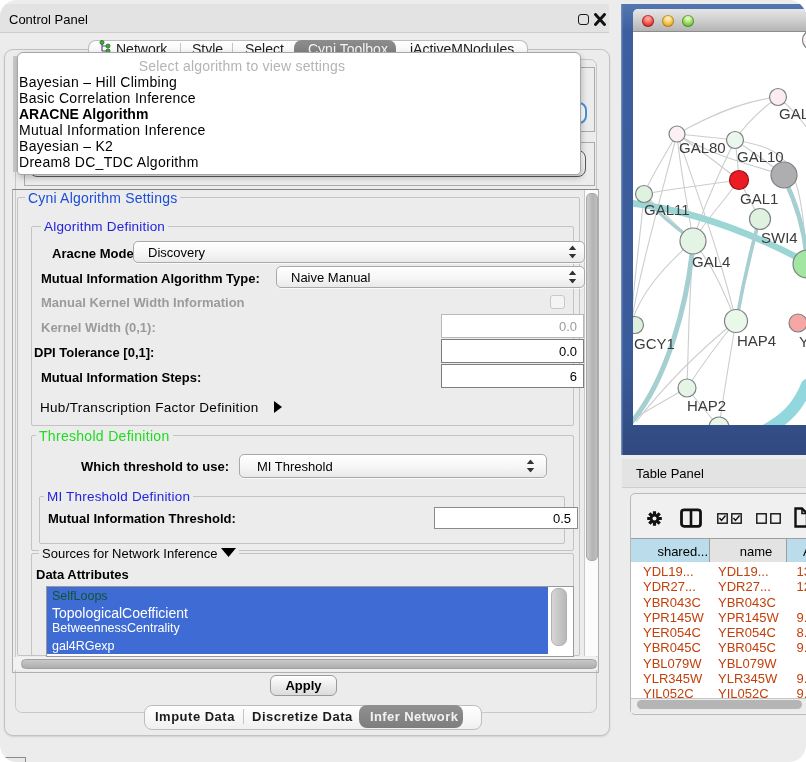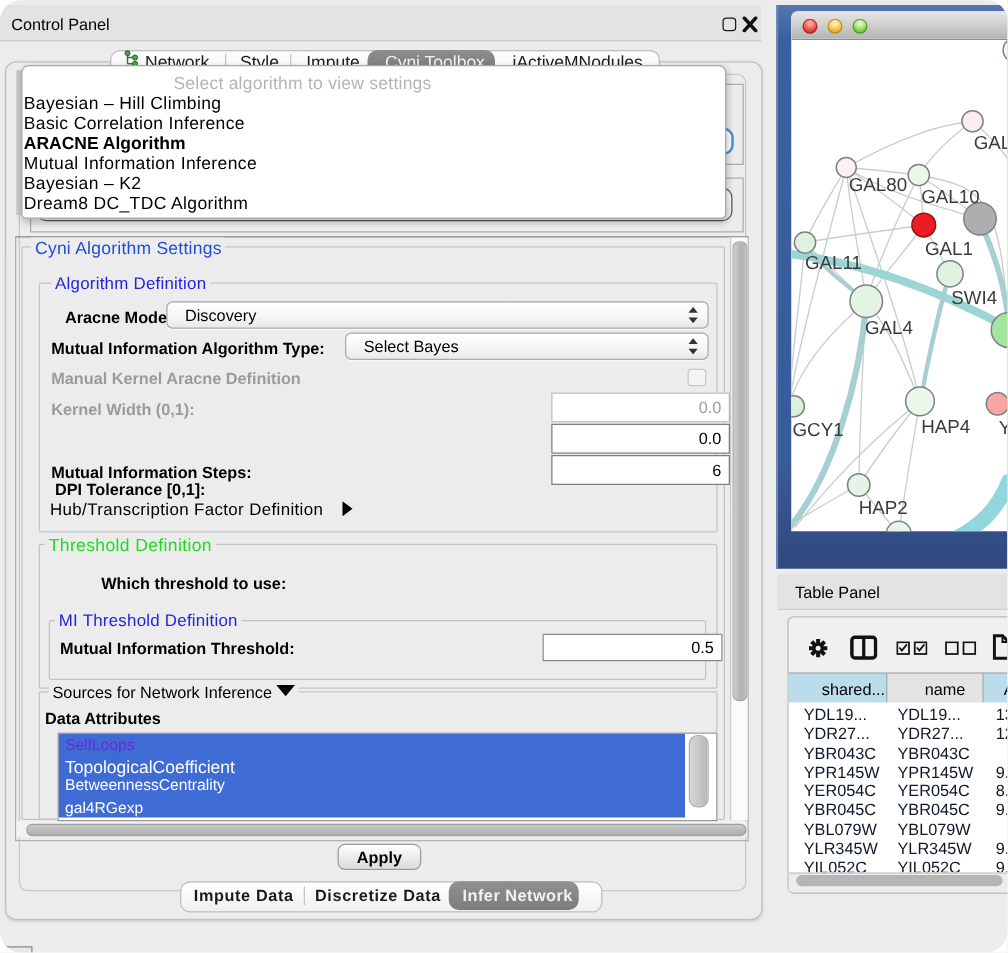--- a/index.html
+++ b/index.html
@@ -5,21 +5,21 @@
   html,body{margin:0;padding:0;}
   #root{position:relative;width:806px;height:762px;background:#ececec;overflow:hidden;
         font-family:"Liberation Sans",sans-serif;border-radius:17px;-webkit-font-smoothing:antialiased;}
   .abs{position:absolute;}
   .lbl{position:absolute;font-size:13px;color:#000;white-space:nowrap;}
   .b{font-weight:bold;}
   .gray{color:#9b9b9b;}
   .grp{position:absolute;border:1px solid #c3c3c3;border-radius:2px;}
   .grp .t{position:absolute;top:-8px;left:7px;background:#ececec;padding:0 3px;font-size:13px;white-space:nowrap;}
   .combo{position:absolute;border:1px solid #a9a9a9;border-radius:5px;
-         background:linear-gradient(#ffffff,#f6f6f6 55%,#e9e9e9);box-shadow:0 1px 0 rgba(255,255,255,.7);}
+         background:linear-gradient(#ffffff,#f6f6f6 55%,#e9e9e9);box-shadow:0 1px 0 rgba(255,255,255,.7);padding-left:18px;}
   .combo .ct{position:absolute;left:14px;top:50%;transform:translateY(-50%);font-size:13px;color:#000;white-space:nowrap;}
   .spin{position:absolute;right:7px;top:50%;transform:translateY(-50%);width:9px;height:13px;}
   .fld{position:absolute;background:#fff;font-size:13px;margin-left:16px;}
   .fld span{position:absolute;right:6px;top:50%;transform:translateY(-50%);}
 </style>
 </head>
 <body>
 <div id="root">
 
   <div class="abs" style="left:1px;top:0;width:2px;height:3px;background:#777;"></div>
@@ -41,21 +41,21 @@
   <div class="abs" style="left:294px;top:40px;width:102px;height:19px;background:linear-gradient(#8d8d8d,#787878);border-radius:8px 8px 0 0;"></div>
 
   <svg class="abs" style="left:99px;top:40px;" width="12" height="14" viewBox="0 0 12 14">
     <path d="M3 3 L3 11 M3 6 L8 6 M3 11 L8 11" stroke="#555577" stroke-width="1.2" fill="none"></path>
     <circle cx="3" cy="2.5" r="2" fill="#44aa44" stroke="#1c641c" stroke-width=".8"></circle>
     <circle cx="9" cy="6" r="2" fill="#44aa44" stroke="#1c641c" stroke-width=".8"></circle>
     <circle cx="9" cy="11" r="2" fill="#44aa44" stroke="#1c641c" stroke-width=".8"></circle>
   </svg>
   <div class="lbl" style="left:116px;top:41px;color:#1c1c1c;font-size:14px;">Network</div>
   <div class="lbl" style="left:192px;top:41px;color:#1c1c1c;font-size:14px;">Style</div>
-  <div class="lbl" style="left:245px;top:41px;color:#1c1c1c;font-size:14px;">Impute</div>
+  <div class="lbl" style="left:245px;top:41px;color:#1c1c1c;font-size:14px;">Select</div>
   <div class="lbl" style="left:308px;top:41px;color:#f3f3f3;font-size:14px;">Cyni Toolbox</div>
   <div class="lbl" style="left:410px;top:41px;color:#1c1c1c;font-size:14px;">jActiveMNodules</div>
 
   <div class="abs" style="left:24px;top:67px;width:569px;height:63px;border:1px solid #ababab;"></div>
   <div class="abs" style="left:24px;top:142px;width:569px;height:42px;border:1px solid #ababab;"></div>
   <div class="abs" style="left:30px;top:102px;width:553px;height:18px;border:2.5px solid #4a90d9;border-radius:8px;background:#fff;"></div>
   <div class="abs" style="left:29px;top:150px;width:555px;height:25px;border:1.5px solid #5a5a5a;border-radius:8px;background:linear-gradient(#ffffff,#ececec);"></div>
 
   <div class="abs" style="left:12px;top:189px;width:585px;height:482px;border:1px solid #b0b0b0;border-top:1px solid #858585;"></div>
 
@@ -77,74 +77,81 @@
   <div class="combo" style="left:133px;top:241px;width:432px;height:20px;">
     <span class="ct">Discovery</span>
     <svg class="spin" viewBox="0 0 9 13">
         <path d="M4.5 0 L8.2 4.6 H0.8 Z" fill="#333"></path>
         <path d="M4.5 13 L0.8 8.4 H8.2 Z" fill="#333"></path>
       </svg>
   </div>
 
   <div class="lbl b" style="left:41px;top:271px;">Mutual Information Algorithm Type:</div>
   <div class="combo" style="left:276px;top:266px;width:289px;height:20px;">
-    <span class="ct">Select Bayes</span>
+    <span class="ct">Naive Manual</span>
     <svg class="spin" viewBox="0 0 9 13">
         <path d="M4.5 0 L8.2 4.6 H0.8 Z" fill="#333"></path>
         <path d="M4.5 13 L0.8 8.4 H8.2 Z" fill="#333"></path>
       </svg>
   </div>
 
-  <div class="lbl b gray" style="left:41px;top:295px;">Manual Kernel Aracne Definition</div>
+  <div class="lbl b gray" style="left:41px;top:295px;">Manual Kernel Width Information</div>
   <div class="abs" style="left:550px;top:295px;width:13px;height:12px;background:#f4f4f4;border:1px solid #c8c8c8;border-radius:3px;"></div>
 
   <div class="lbl b gray" style="left:41px;top:320px;">Kernel Width (0,1):</div>
   <div class="fld" style="left:425px;top:314px;width:141px;height:22px;border:1px solid #b9b9b9;">
       <span class="gray">0.0</span>
     </div>
 
-  <div class="lbl b" style="left:44px;top:345px;margin-top:39px;">DPI Tolerance [0,1]:</div>
+  <div class="lbl b" style="left:34px;top:345px;">DPI Tolerance [0,1]:</div>
   <div class="fld" style="left:425px;top:339px;width:141px;height:22px;border:1px solid #7e7e7e;">
       <span>0.0</span>
     </div>
 
   <div class="lbl b" style="left:41px;top:370px;text-align:center;">Mutual Information Steps:</div>
   <div class="fld" style="left:425px;top:364px;width:141px;height:22px;border:1px solid #7e7e7e;">
       <span>6</span>
     </div>
 
   <div class="lbl" style="left:40px;top:400px;font-size:13.5px;letter-spacing:0.3px;">Hub/Transcription Factor Definition</div>
   <svg class="abs" style="left:273px;top:401px;" width="10" height="12" viewBox="0 0 10 12">
       <path d="M1 0 L9 6 L1 12 Z" fill="#000"></path>
     </svg>
 
   <div class="grp" style="left:31px;top:435px;width:541px;height:114px;">
     <span class="t" style="color:#1edc1e;left:4px;font-size:14px;letter-spacing:0.3px;">Threshold Definition</span>
   </div>
 
   <div class="lbl b" style="left:81px;top:459px;">Which threshold to use:</div>
+  <div class="combo" style="left:239px;top:454px;width:288px;height:22px;">
+    <span class="ct" style="left:17px;">MI Threshold</span>
+    <svg class="spin" style="right:11px;" viewBox="0 0 9 13">
+        <path d="M4.5 0 L8.2 4.6 H0.8 Z" fill="#333"></path>
+        <path d="M4.5 13 L0.8 8.4 H8.2 Z" fill="#333"></path>
+      </svg>
+  </div>
 
   <div class="grp" style="left:39px;top:496px;width:524px;height:46px;">
     <span class="t" style="color:#2323dc;left:4px;font-size:13.5px;letter-spacing:0.2px;">MI Threshold Definition</span>
   </div>
   <div class="lbl b" style="left:48px;top:511px;">Mutual Information Threshold:</div>
   <div class="fld" style="left:418px;top:507px;width:142px;height:20px;border:1px solid #8a8a8a;">
       <span>0.5</span>
     </div>
 
   <div class="grp" style="left:31px;top:553px;width:541px;height:101px;">
     <span class="t" style="color:#000;">Sources for Network Inference <svg width="15" height="9" viewBox="0 0 15 9" style="vertical-align:1px;">
           <path d="M0 0 H15 L7.5 9 Z" fill="#000"></path>
         </svg></span>
   </div>
   <div class="lbl b" style="left:36px;top:567px;">Data Attributes</div>
 
   <div class="abs" style="left:46px;top:586px;width:526px;height:69px;background:#ffffff;border:1px solid #999999;"></div>
   <div class="abs" style="left:47px;top:587px;width:501px;height:67px;background:#3f6bd5;"></div>
-  <div class="lbl" style="left:52px;top:589px;color:#6d28d9;font-size:12.5px;">SelfLoops</div>
+  <div class="lbl" style="left:52px;top:589px;color:#14532d;font-size:12.5px;">SelfLoops</div>
   <div class="lbl" style="left:52px;top:605px;color:#fff;font-size:14px;">TopologicalCoefficient</div>
   <div class="lbl" style="left:52px;top:621px;color:#fff;font-size:12.5px;">BetweennessCentrality</div>
   <div class="lbl" style="left:52px;top:639px;color:#fff;font-size:12.5px;">gal4RGexp</div>
   <div class="abs" style="left:551px;top:588px;width:14px;height:56px;border-radius:7px;background:linear-gradient(90deg,#d6d6d6,#b8b8b8);border:1px solid #b0b0b0;"></div>
 
   <div class="abs" style="left:270px;top:675px;width:65px;height:19px;border:1px solid #9a9a9a;border-radius:6px;background:linear-gradient(#ffffff,#e8e8e8 60%,#dcdcdc);text-align:center;font-size:13px;font-weight:bold;line-height:19px;">Apply</div>
 
   <div class="abs" style="left:144px;top:705px;width:336px;height:23px;background:linear-gradient(#ffffff,#f0f0f0);border:1px solid #bdbdbd;border-radius:8px;"></div>
   <div class="abs" style="left:243px;top:709px;width:1px;height:15px;background:#c4c4c4;"></div>
   <div class="abs" style="left:359px;top:705px;width:104px;height:23px;background:linear-gradient(#909090,#7d7d7d);border-radius:8px;"></div>
@@ -276,21 +283,21 @@
   </svg>
 
   <div class="abs" style="left:631px;top:538px;width:175px;height:24px;background:#e3e3e3;border-top:1px solid #9e9e9e;border-bottom:1px solid #9e9e9e;"></div>
   <div class="abs" style="left:631px;top:539px;width:78px;height:23px;background:#badceb;border-right:1px solid #9e9e9e;"></div>
   <div class="abs" style="left:710px;top:539px;width:76px;height:23px;background:#e3e3e3;border-right:1px solid #9e9e9e;"></div>
   <div class="abs" style="left:787px;top:539px;width:19px;height:23px;background:#badceb;"></div>
   <div class="lbl" style="left:631px;top:544px;width:77px;text-align:right;">shared...</div>
   <div class="lbl" style="left:718px;top:544px;width:76px;text-align:center;">name</div>
   <div class="lbl" style="left:803px;top:544px;">A</div>
 
-  <div class="abs" style="left:631px;top:562px;width:175px;height:136px;background:#ffffff;overflow:hidden;font-size:13px;color:#0f172a;">
+  <div class="abs" style="left:631px;top:562px;width:175px;height:136px;background:#ffffff;overflow:hidden;font-size:13px;color:#c2410c;">
     <div style="position:absolute;left:12px;top:2px;line-height:15.3px;">YDL19...<br>YDR27...<br>YBR043C<br>YPR145W<br>YER054C<br>YBR045C<br>YBL079W<br>YLR345W<br>YIL052C</div>
     <div style="position:absolute;left:87px;top:2px;line-height:15.3px;">YDL19...<br>YDR27...<br>YBR043C<br>YPR145W<br>YER054C<br>YBR045C<br>YBL079W<br>YLR345W<br>YIL052C</div>
     <div style="position:absolute;left:165.5px;top:2px;line-height:15.3px;">13<br>12<br>&nbsp;<br>9.<br>8.<br>9.<br>&nbsp;<br>9.<br>9.</div>
   </div>
 
   <div class="abs" style="left:631px;top:698px;width:175px;height:14px;background:#ececec;border-top:1px solid #c6c6c6;"></div>
   <div class="abs" style="left:637px;top:700px;width:165px;height:9px;border-radius:5px;background:#b5b5b5;"></div>
 
 </div>
 

